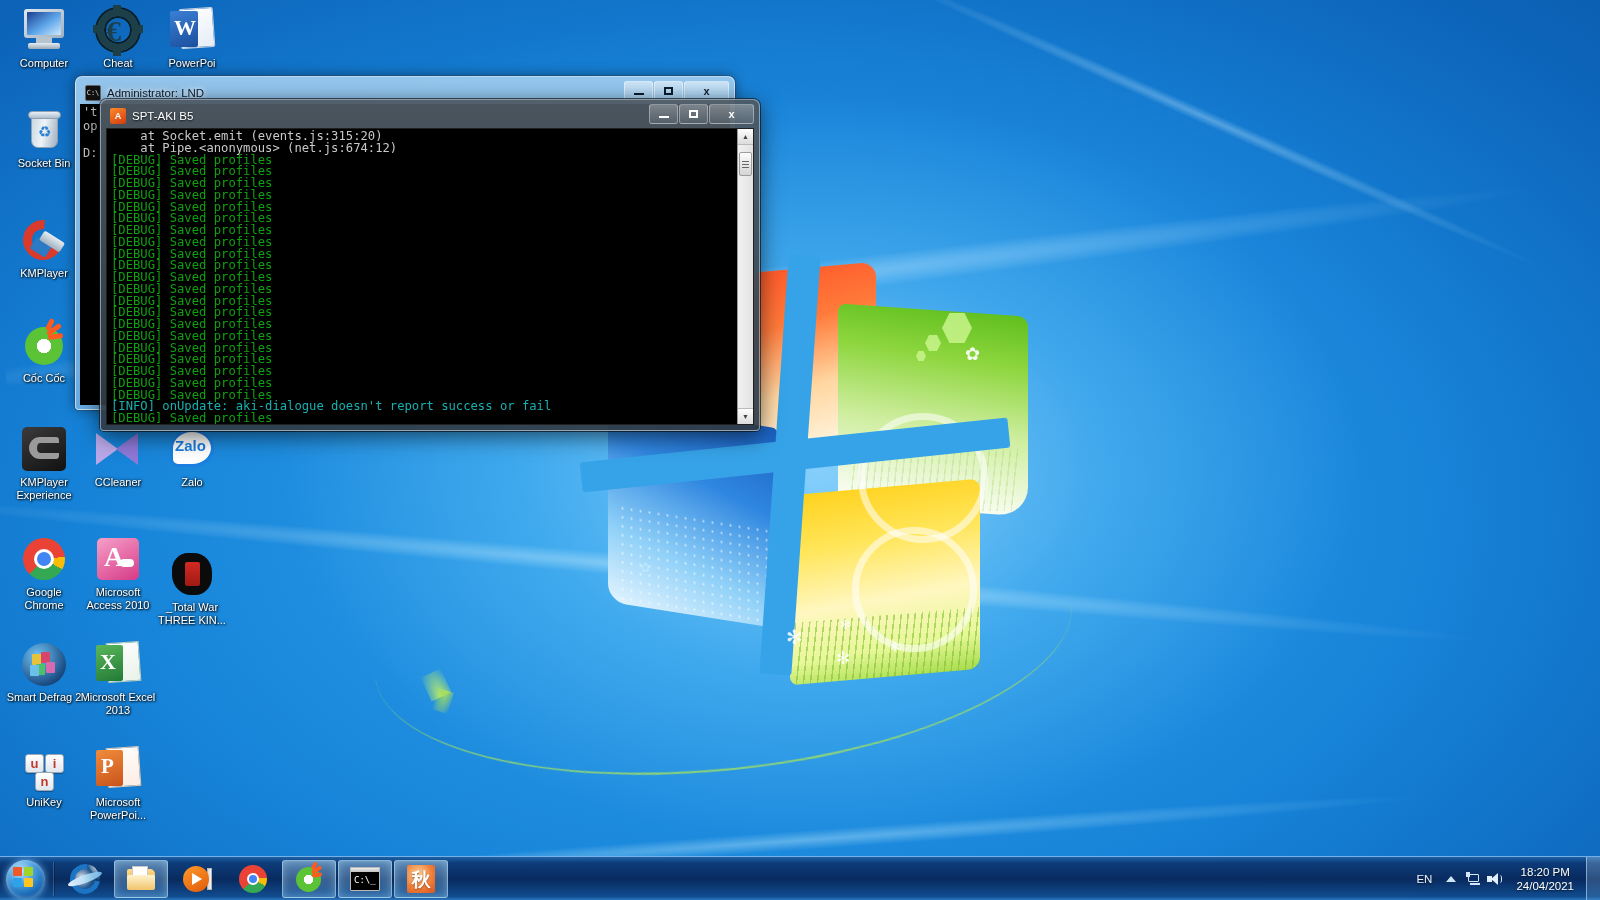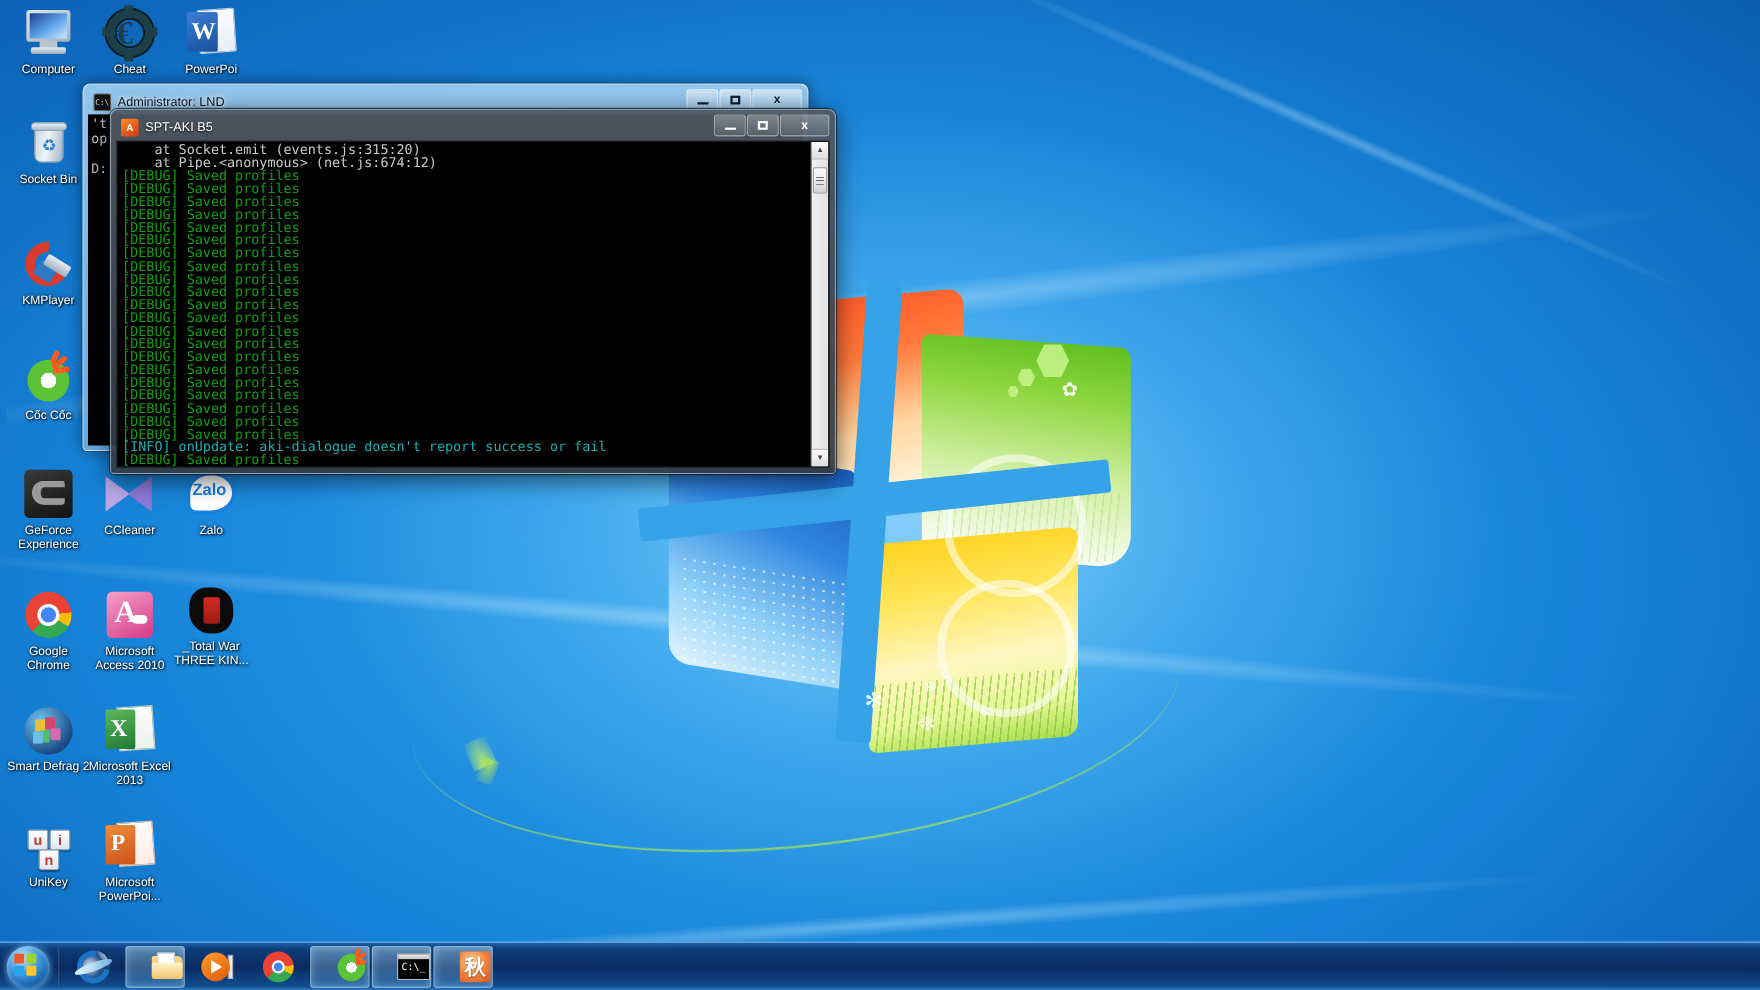--- a/index.html
+++ b/index.html
@@ -338,21 +338,20 @@
 
   .tb-item {
     width: 54px; height: 38px; margin: 0 1px; border-radius: 3px;
     display: flex; align-items: center; justify-content: center; cursor: pointer; flex:0 0 auto;
     position: relative;
   }
   .tb-item.running {
     background: linear-gradient(180deg, rgba(190,230,255,0.42), rgba(120,190,245,0.22));
     border: 1px solid rgba(210,240,255,0.55);
     box-shadow: inset 0 0 9px rgba(190,235,255,0.4);
-    justify-content: flex-end;
   }
   .tb-art { width: 30px; height: 30px; position: relative; }
 
   
   .tk-ie .e { position:absolute; left:0; top:0; width:30px; height:30px; border-radius:50%;
     border: 5px solid #1b74c4; border-right-color: transparent; transform: rotate(-35deg);
     background: radial-gradient(circle at 40% 35%, rgba(255,255,255,.9), rgba(120,200,245,.25) 60%, transparent); }
   .tk-ie .band { position:absolute; left:-3px; top:11px; width:36px; height:8px;
     background: linear-gradient(90deg, rgba(240,250,255,.95), rgba(120,195,240,.85));
     border-radius: 50%; transform: rotate(-20deg); }
@@ -517,21 +516,21 @@
       <div class="ray" style="left:24px;top:1px;width:12px;transform:rotate(-62deg)"></div>
     </div>
     <div class="icon-label">Cốc Cốc</div>
   </div>
 
   <div class="icon-cell" style="left:6px;top:425px">
     <div class="icon-art ic-geforce">
       <div class="bx"></div>
         <div class="eye"></div>
     </div>
-    <div class="icon-label">GeForce Experience</div>
+    <div class="icon-label">KMPlayer Experience</div>
   </div>
 
   <div class="icon-cell" style="left:80px;top:425px">
     <div class="icon-art ic-kmp">
       <div class="t1"></div>
         <div class="t2"></div>
     </div>
     <div class="icon-label">CCleaner</div>
   </div>
 
@@ -553,21 +552,21 @@
 
   <div class="icon-cell" style="left:80px;top:535px">
     <div class="icon-art ic-access">
       <div class="sq"></div>
         <div class="a">A</div>
         <div class="key"></div>
     </div>
     <div class="icon-label">Microsoft Access 2010</div>
   </div>
 
-  <div class="icon-cell" style="left:154px;top:531px">
+  <div class="icon-cell" style="left:154px;top:550px">
     <div class="icon-art ic-tw">
       <div class="blob"></div>
         <div class="seal"></div>
     </div>
     <div class="icon-label">_Total War THREE KIN...</div>
   </div>
 
   <div class="icon-cell" style="left:6px;top:640px">
     <div class="icon-art ic-defrag">
       <div class="orb"></div>
@@ -713,15 +712,40 @@
       </div>
     </div>
 
     <div class="tb-item running">
       <div class="tb-art tk-cjk">
         <div class="bg"></div>
           <div class="ch">秋</div>
       </div>
     </div>
 
+    <div id="tray">
+      <div class="tray-lang">EN</div>
+      <div class="tray-ico">
+        <div class="tray-chev"></div>
+      </div>
+      <div class="tray-ico">
+        <div class="net-mon">
+          <div class="plug"></div>
+            <div class="m"></div>
+            <div class="base2"></div>
+        </div>
+      </div>
+      <div class="tray-ico">
+        <div class="spk">
+          <div class="body"></div>
+            <div class="cone"></div>
+            <div class="w1"></div>
+        </div>
+      </div>
+      <div id="clock">
+        <div>18:20 PM</div>
+        <div>24/04/2021</div>
+      </div>
+      <div id="show-desktop"></div>
+    </div>
   </div>
 
 </div>
 
 </body></html>

